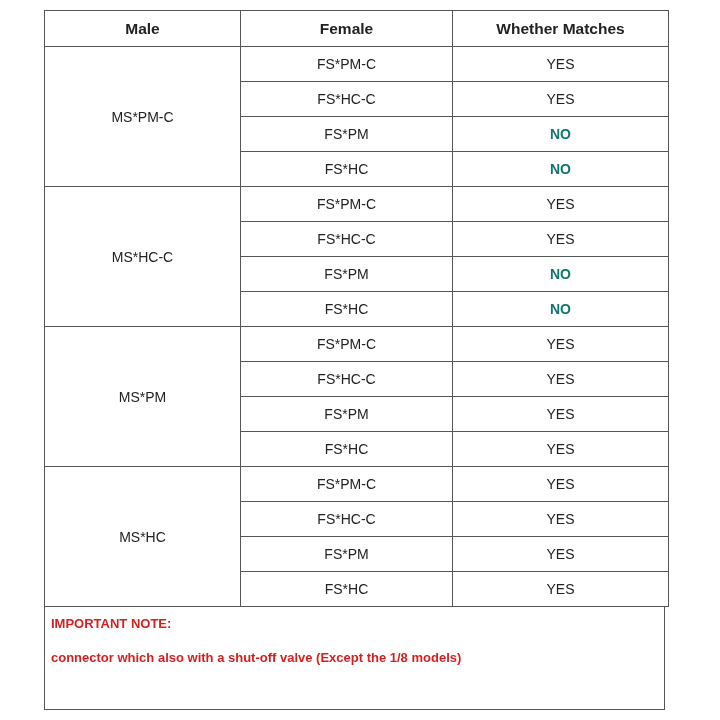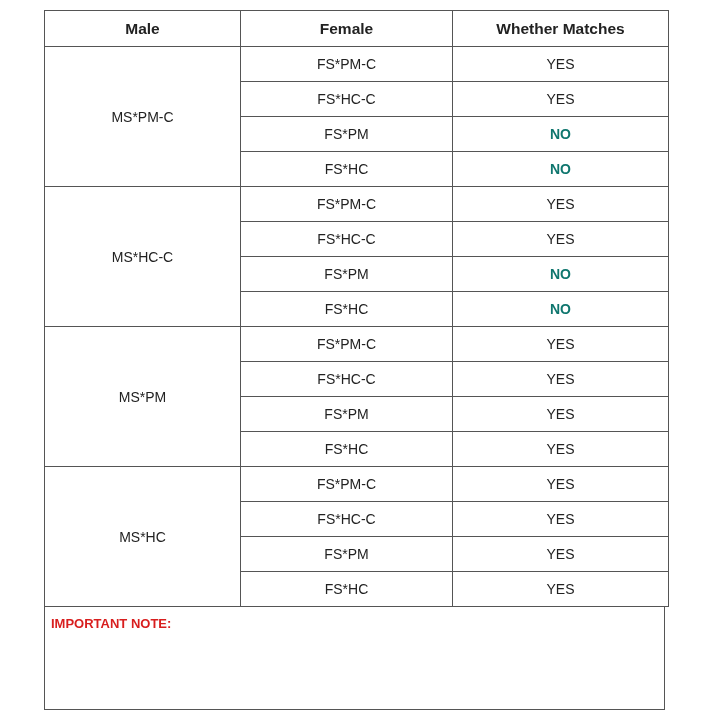--- a/index.html
+++ b/index.html
@@ -96,14 +96,15 @@
           <td>YES</td>
         </tr>
         <tr>
           <td>FS*HC</td>
           <td>YES</td>
         </tr>
       </tbody>
   </table>
   <div class="note">
     <div>IMPORTANT NOTE:</div>
+    <div>connector which also with a shut-off valve (Except the 1/8 models)</div>
   </div>
 </div>
 
 </body></html>

